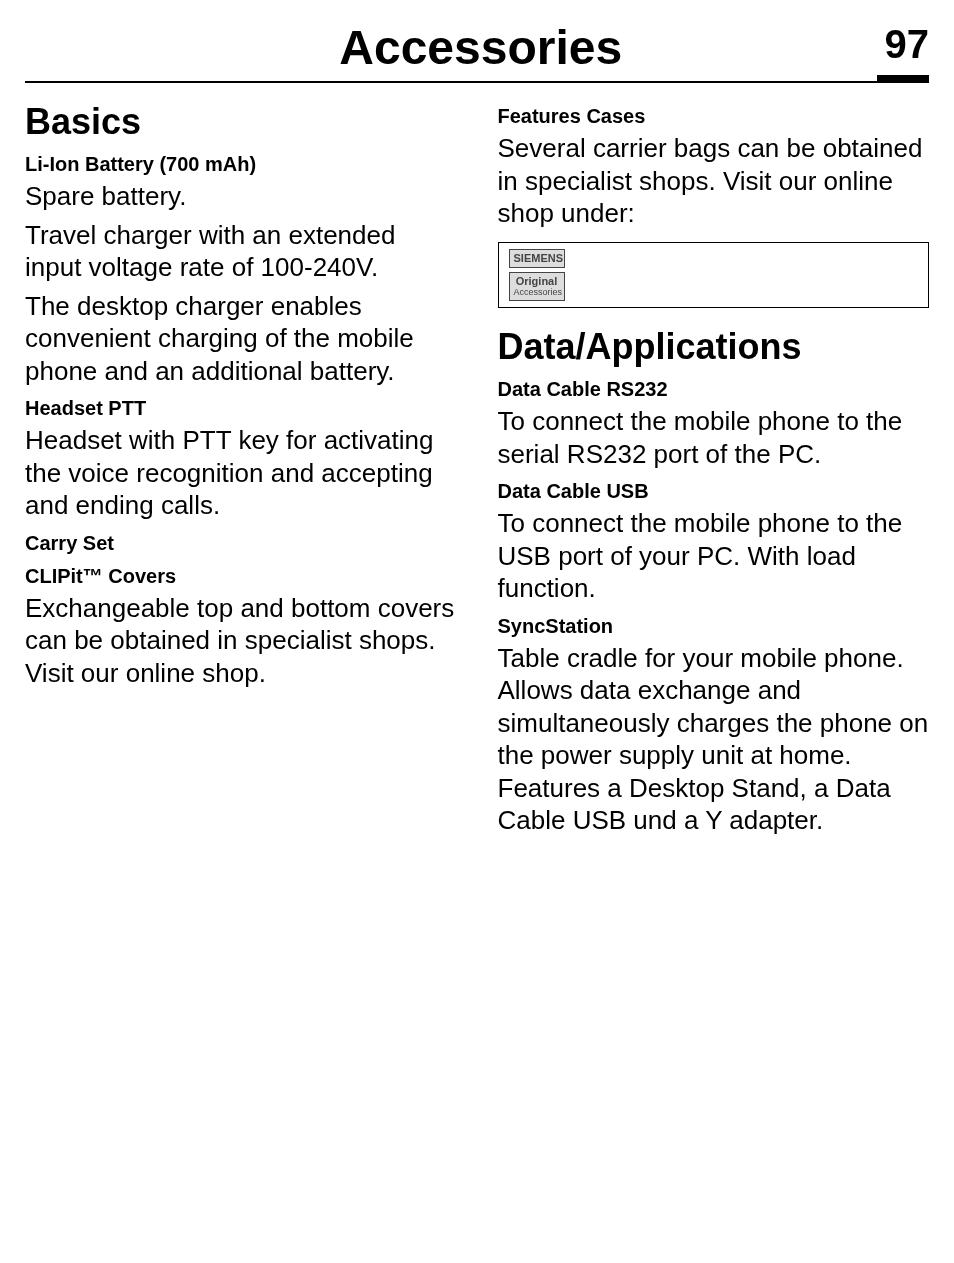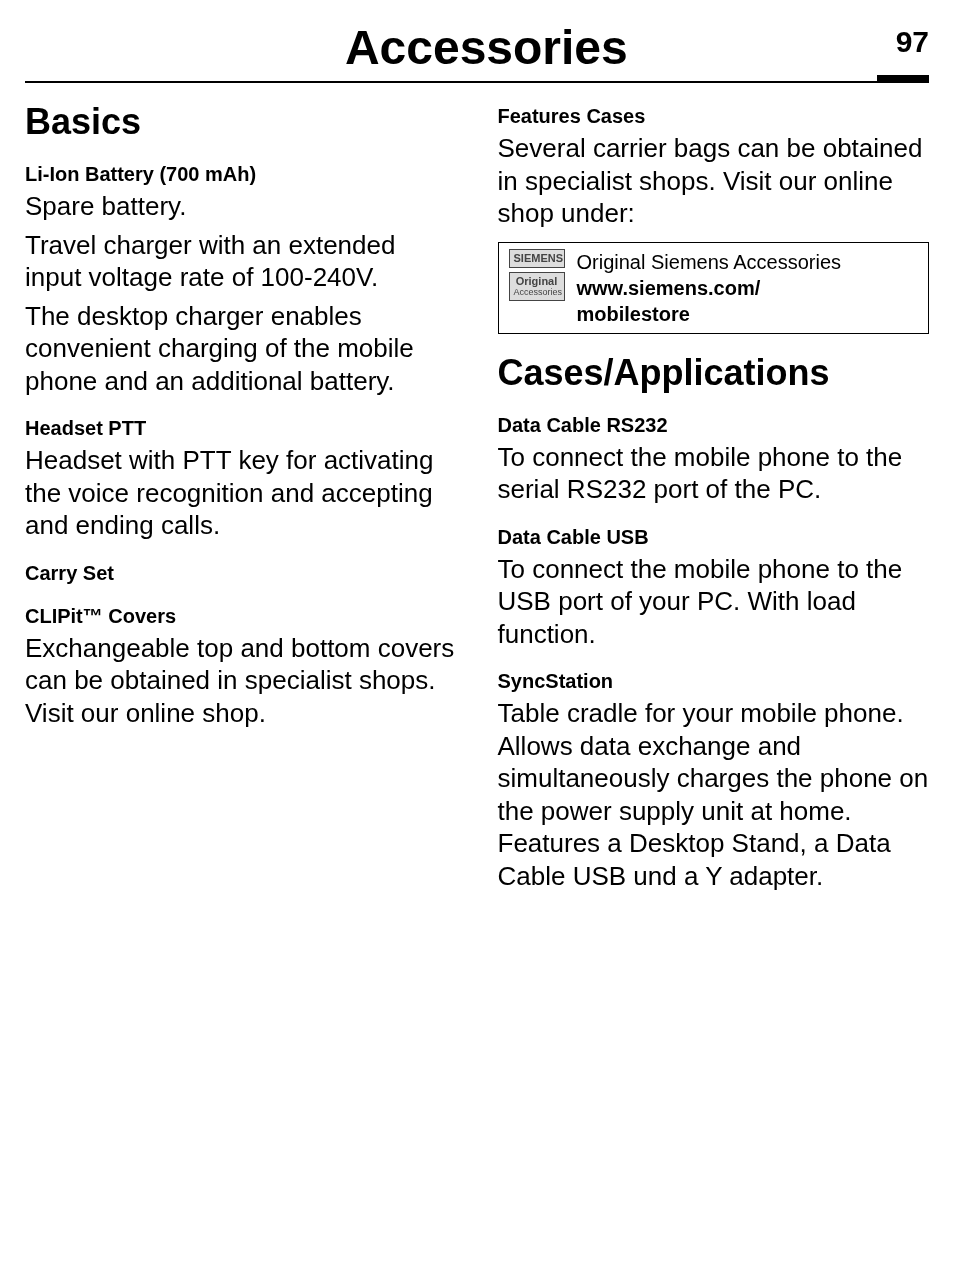--- a/index.html
+++ b/index.html
@@ -24,23 +24,23 @@
       align-items: flex-end;
       padding-bottom: 6px;
     }
     .page-title {
       font-size: 48px;
       font-weight: bold;
       text-align: center;
       flex-grow: 1;
     }
     .page-number {
-      font-size: 30px;
+      font-size: 40px;
       font-weight: bold;
-      padding-bottom: 16px;
+      padding-bottom: 8px;
     }
     .page-number-underline {
       border-bottom: 6px solid #000;
       width: 52px;
       float: right;
       margin-top: -6px;
       margin-bottom: -2px;
     }
     .columns {
       display: flex;
@@ -51,21 +51,21 @@
       width: 50%;
     }
     h2 {
       font-size: 36px;
       font-weight: bold;
       margin-bottom: 8px;
     }
     .subhead {
       font-size: 20px;
       font-weight: bold;
-      margin-top: 20px;
+      margin-top: 10px;
       margin-bottom: 4px;
     }
     .body-text {
       font-size: 26px;
       line-height: 1.25;
       margin-bottom: 6px;
     }
     .promo-box {
       border: 1px solid #000;
       padding: 6px 10px;
@@ -140,28 +140,23 @@
     <div class="body-text">Several carrier bags can be obtained in specialist shops. Visit our online shop under:</div>
 
     <div class="promo-box">
       <div class="promo-logos">
         <div class="logo-box">SIEMENS</div>
         <div class="logo-box">
           <div>Original</div>
           <div class="sub">Accessories</div>
         </div>
       </div>
-      <div class="promo-text">
-        <div>Original Siemens Accessories</div>
-        <div class="promo-url" style="white-space:pre-line">www.siemens.com/
-mobilestore</div>
-      </div>
     </div>
 
-    <h2>Cases/Applications</h2>
+    <h2>Data/Applications</h2>
 
     <div class="subhead">Data Cable RS232</div>
     <div class="body-text">To connect the mobile phone to the serial RS232 port of the PC.</div>
 
     <div class="subhead">Data Cable USB</div>
     <div class="body-text">To connect the mobile phone to the USB port of your PC. With load function.</div>
 
     <div class="subhead">SyncStation</div>
     <div class="body-text">Table cradle for your mobile phone. Allows data exchange and simultaneously charges the phone on the power supply unit at home. Features a Desktop Stand, a Data Cable USB und a Y adapter.</div>
   </div>

